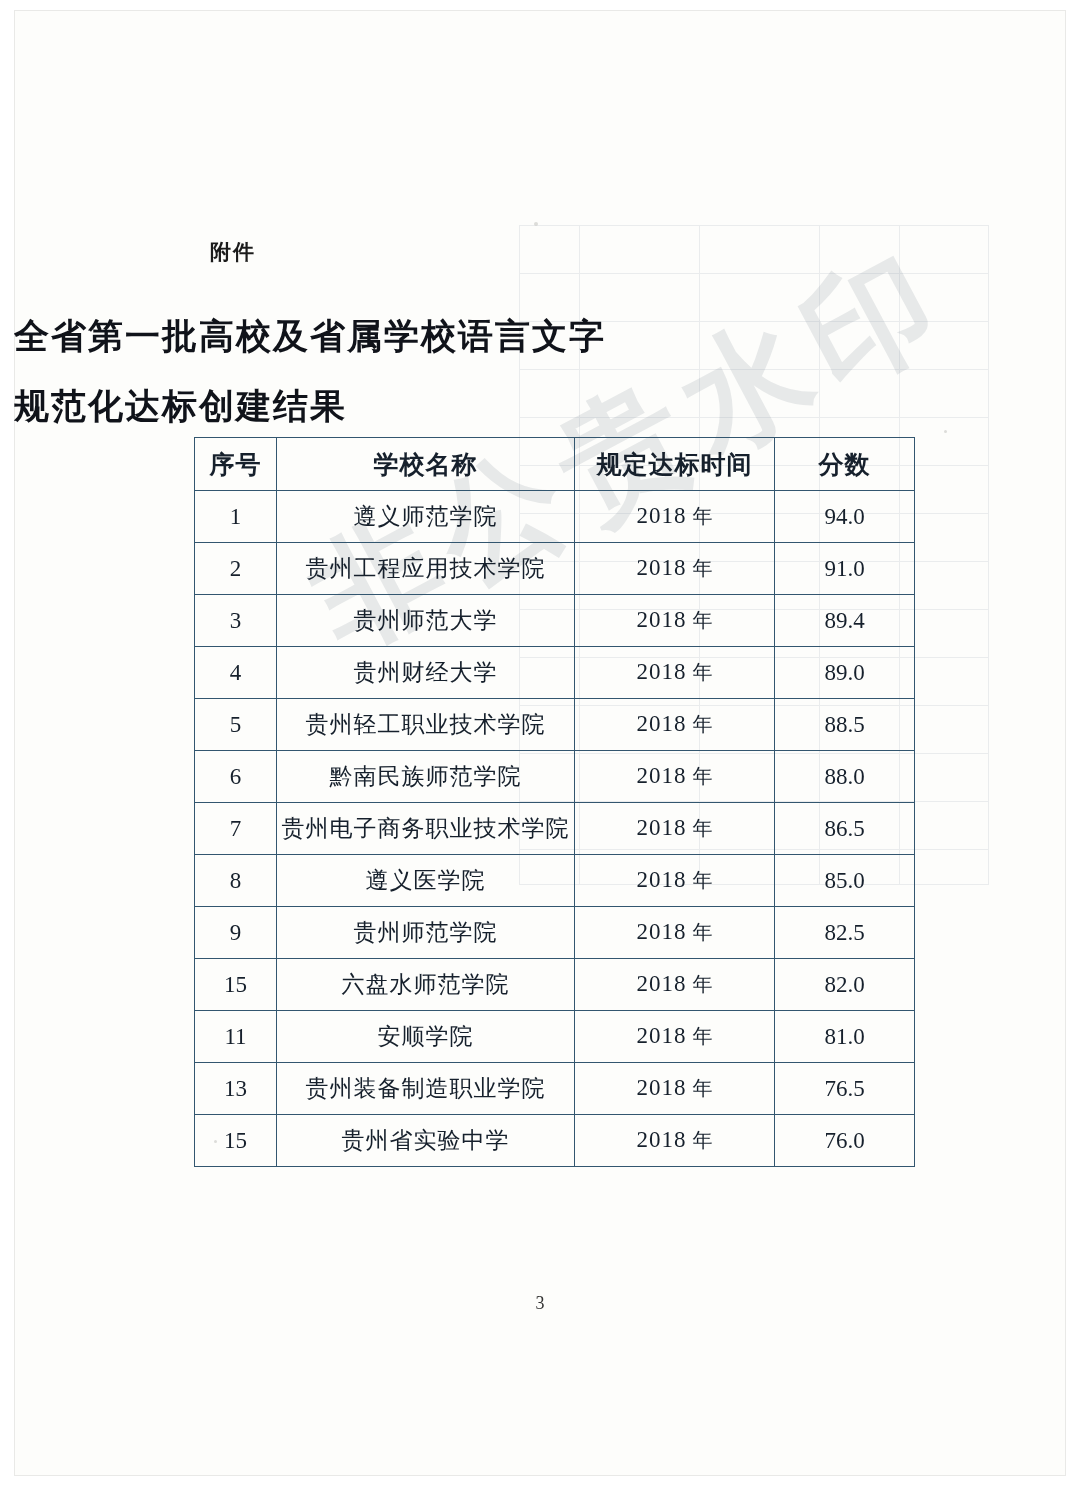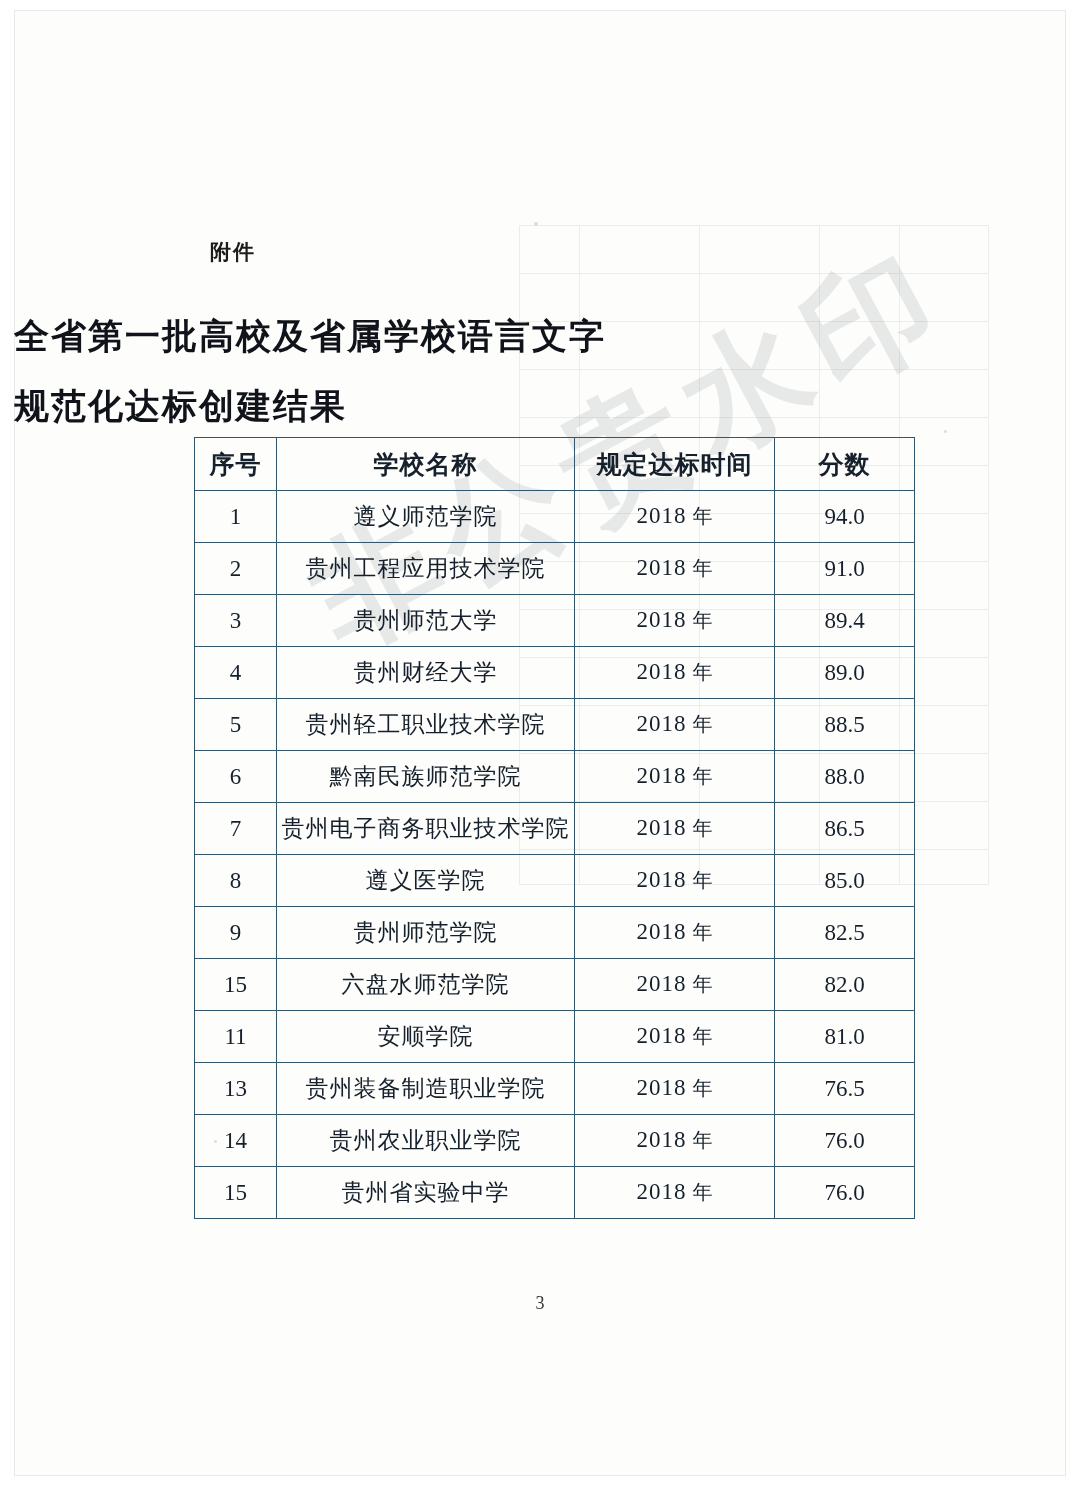--- a/index.html
+++ b/index.html
@@ -279,26 +279,20 @@
             <td class="c-time-cell"><span class="yr">2018</span><span class="unit">年</span></td>
             <td>81.0</td>
           </tr>
           <tr>
             <td>13</td>
             <td class="c-name-cell">贵州装备制造职业学院</td>
             <td class="c-time-cell"><span class="yr">2018</span><span class="unit">年</span></td>
             <td>76.5</td>
           </tr>
           <tr>
-            <td>14</td>
-            <td class="c-name-cell">贵州农业职业学院</td>
-            <td class="c-time-cell"><span class="yr">2018</span><span class="unit">年</span></td>
-            <td>76.0</td>
-          </tr>
-          <tr>
             <td>15</td>
             <td class="c-name-cell">贵州省实验中学</td>
             <td class="c-time-cell"><span class="yr">2018</span><span class="unit">年</span></td>
             <td>76.0</td>
           </tr>
         </tbody>
     </table>
 
     <div class="page-number">3</div>
 

